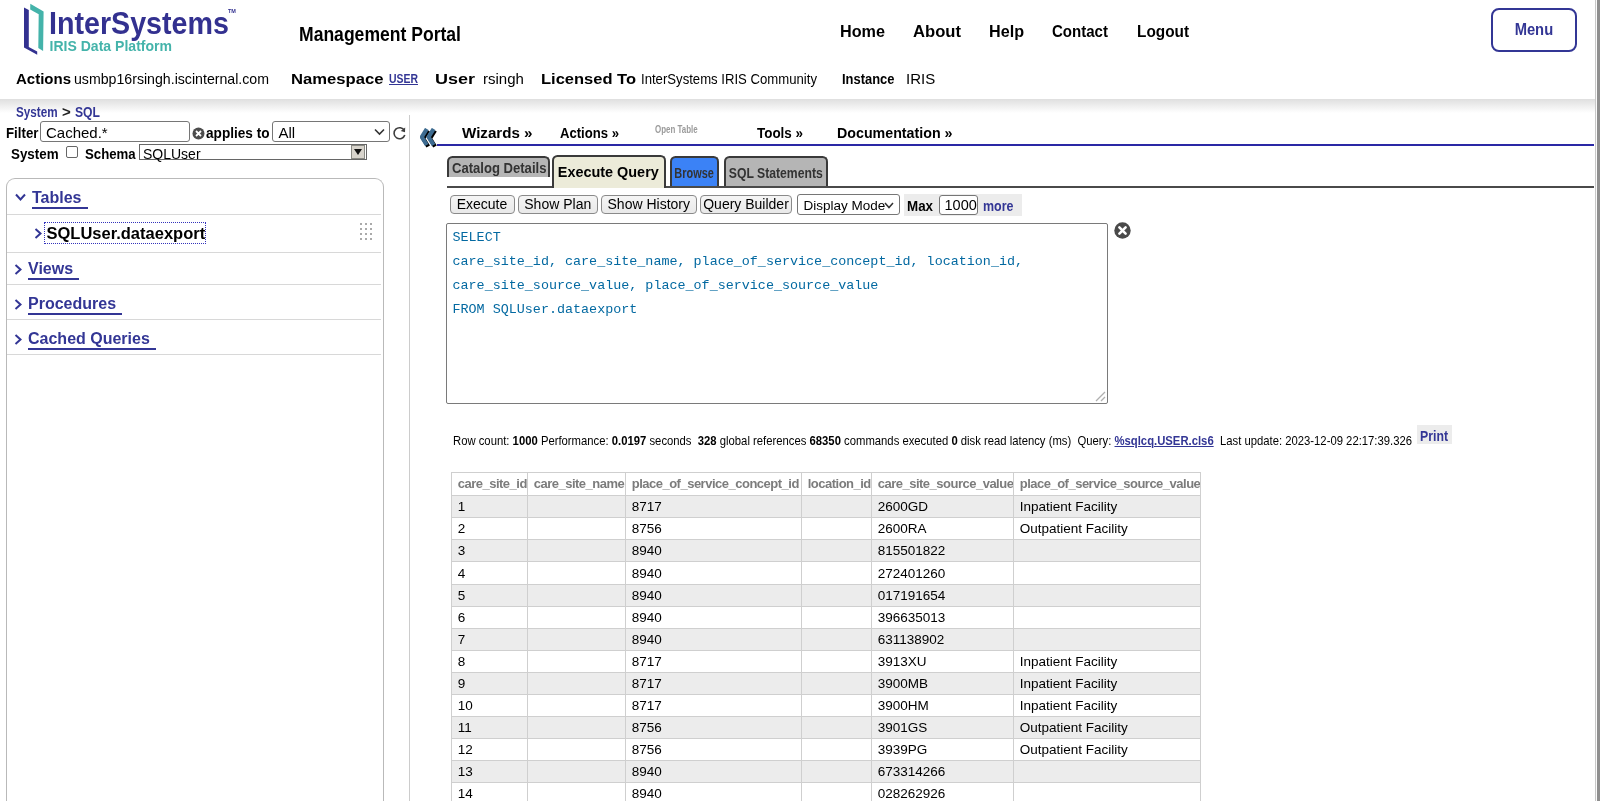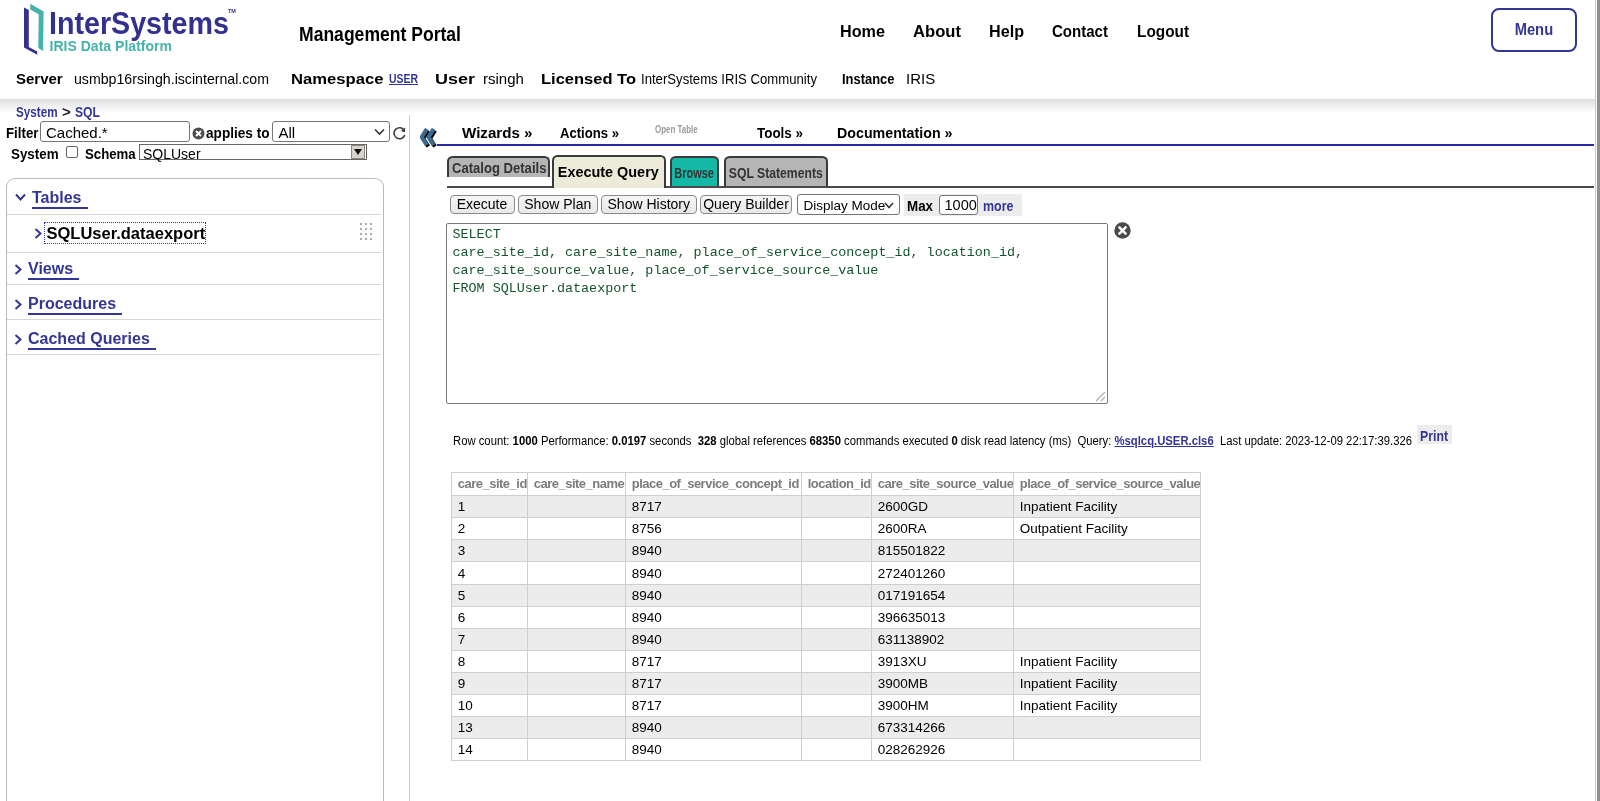--- a/index.html
+++ b/index.html
@@ -37,21 +37,21 @@
   <div class="abs b" style="left:913px;top:21.5px;font-size:16.5px;"><span class="scx" id="nv2" style="transform:scaleX(1.0072);">About</span></div>
   <div class="abs b" style="left:989px;top:21.5px;font-size:16.5px;"><span class="scx" id="nv3" style="transform:scaleX(0.9786);">Help</span></div>
   <div class="abs b" style="left:1052px;top:21.5px;font-size:16.5px;"><span class="scx" id="nv4" style="transform:scaleX(0.9117);">Contact</span></div>
   <div class="abs b" style="left:1137px;top:21.5px;font-size:16.5px;"><span class="scx" id="nv5" style="transform:scaleX(0.9304);">Logout</span></div>
 
   <div class="abs" style="left:1491px;top:8px;width:86px;height:44px;border:2px solid #333695;border-radius:8px;display:flex;align-items:center;justify-content:center;">
     <span class="scc b blue" style="transform:scaleX(0.9215);font-size:16px;" id="mnu">Menu</span>
   </div>
 
   <div class="abs" style="left:0;top:69.5px;width:1600px;font-size:15px;white-space:nowrap;">
-    <span class="abs b" style="left:16px;">Server</span>
+    <span class="abs b" style="left:16px;">Actions</span>
     <span class="abs" style="left:74px;"><span class="scx" id="srv" style="transform:scaleX(0.9431);">usmbp16rsingh.iscinternal.com</span></span>
     <span class="abs b" style="left:291px;"><span class="scx" id="nsp" style="transform:scaleX(1.1092);">Namespace</span></span>
     <span class="abs b blue" style="left:389px;font-size:13.5px;top:1px;"><span class="scx" id="usr" style="transform:scaleX(0.7730);text-decoration:underline;">USER</span></span>
     <span class="abs b" style="left:435px;"><span class="scx" id="usl" style="transform:scaleX(1.1991);">User</span></span>
     <span class="abs" style="left:483px;">rsingh</span>
     <span class="abs b" style="left:541px;"><span class="scx" id="lct" style="transform:scaleX(1.0995);">Licensed To</span></span>
     <span class="abs" style="left:641px;"><span class="scx" id="lic" style="transform:scaleX(0.8761);">InterSystems IRIS Community</span></span>
     <span class="abs b" style="left:842px;"><span class="scx" id="ins" style="transform:scaleX(0.8626);">Instance</span></span>
     <span class="abs" style="left:906px;">IRIS</span>
   </div>
@@ -169,21 +169,21 @@
   <div class="abs b" style="left:836.5px;top:124px;font-size:15px;"><span class="scx" id="m5" style="transform:scaleX(0.9492);">Documentation »</span></div>
   <div class="abs" style="left:437px;top:144px;width:1157px;height:2px;background:#2a28a5;"></div>
 
   <div class="abs" style="left:447px;top:186.4px;width:1147px;height:2px;background:#4a4a4a;"></div>
   <div class="abs" style="left:447.2px;top:155.8px;width:103px;height:21px;background:#b5b5b5;border:2px solid #3a3a3a;border-bottom:none;border-radius:5.5px 5.5px 0 0;display:flex;align-items:center;justify-content:center;">
     <span class="scc" style="transform:scaleX(0.8720);font-size:15px;font-weight:600;color:#333;" id="t1">Catalog Details</span>
   </div>
   <div class="abs" style="left:551.5px;top:155.2px;width:114.5px;height:33.2px;background:#ecebd9;border:2px solid #3a3a3a;border-bottom:none;border-radius:5.5px 5.5px 0 0;display:flex;align-items:center;justify-content:center;z-index:2;">
     <span class="scc b" style="transform:scaleX(0.9303);font-size:15.5px;color:#000;padding-bottom:2px;" id="t2">Execute Query</span>
   </div>
-  <div class="abs" style="left:669.5px;top:155.8px;width:49px;height:30.6px;background:#14b8a6;border:2px solid #3a3a3a;border-bottom:none;border-radius:5.5px 5.5px 0 0;display:flex;align-items:center;justify-content:center;">
+  <div class="abs" style="left:669.5px;top:155.8px;width:49px;height:30.6px;background:#3b82f6;border:2px solid #3a3a3a;border-bottom:none;border-radius:5.5px 5.5px 0 0;display:flex;align-items:center;justify-content:center;">
     <span class="scc" style="transform:scaleX(0.7290);font-size:15px;font-weight:600;color:#333;" id="t3">Browse</span>
   </div>
   <div class="abs" style="left:723.8px;top:155.8px;width:104px;height:30.6px;background:#b5b5b5;border:2px solid #3a3a3a;border-bottom:none;border-radius:5.5px 5.5px 0 0;display:flex;align-items:center;justify-content:center;">
     <span class="scc" style="transform:scaleX(0.8132);font-size:15px;font-weight:600;color:#333;" id="t4">SQL Statements</span>
   </div>
 
   <div class="abs" style="left:904px;top:193.5px;width:118px;height:22px;background:#ececec;"></div>
   <div class="abs btn" style="left:449.5px;top:194.5px;width:65px;">Execute</div>
   <div class="abs btn" style="left:517.5px;top:194.5px;width:80.5px;">Show Plan</div>
   <div class="abs btn" style="left:600.5px;top:194.5px;width:96.5px;">Show History</div>
@@ -194,21 +194,21 @@
         <path d="M1 1 L5 5.5 L9 1" stroke="#333" stroke-width="1.5" fill="none"></path>
       </svg>
   </div>
   <div class="abs b" style="left:906.5px;top:197px;font-size:15.5px;"><span class="scx" id="max" style="transform:scaleX(0.8622);">Max</span></div>
   <div class="abs" style="left:938.5px;top:194.5px;width:39px;height:20px;border:1px solid #767676;border-radius:3px;background:#fff;">
     <span class="abs" style="left:5px;top:1.5px;font-size:14.5px;">1000</span>
   </div>
   <div class="abs b blue" style="left:983px;top:197px;font-size:15px;"><span class="scx" id="mor" style="transform:scaleX(0.8313);">more</span></div>
 
   <div class="abs" style="left:446px;top:222.8px;width:662px;height:181px;border:1px solid #7a7a7a;border-radius:2px;background:#fff;overflow:hidden;">
-    <pre style="font-family:'Liberation Mono',monospace;font-size:13.4px;line-height:18px;margin:0;padding:2.5px 0 0 5.5px;color:#14532d;">SELECT
+    <pre style="font-family:'Liberation Mono',monospace;font-size:13.4px;line-height:24px;margin:0;padding:2.5px 0 0 5.5px;color:#0369a1;">SELECT
 care_site_id, care_site_name, place_of_service_concept_id, location_id,
 care_site_source_value, place_of_service_source_value
 FROM SQLUser.dataexport</pre>
     <svg class="abs" style="right:1px;bottom:1px;" width="11" height="11" viewBox="0 0 11 11">
         <path d="M10 1 L1 10 M10 6 L6 10" stroke="#b0b0b0" stroke-width="1.3" fill="none"></path>
       </svg>
   </div>
   <svg class="abs" style="left:1113.5px;top:222px;" width="17" height="17" viewBox="0 0 17 17">
     <circle cx="8.5" cy="8.5" r="8.2" fill="#4a4a4a"></circle>
     <path d="M5.4 5.4 L11.6 11.6 M11.6 5.4 L5.4 11.6" stroke="#fff" stroke-width="2.6" stroke-linecap="round"></path>
@@ -310,20 +310,36 @@
         </tr>
     <tr>
           <td>10</td>
           <td>&nbsp;</td>
           <td>8717</td>
           <td>&nbsp;</td>
           <td>3900HM</td>
           <td>Inpatient Facility</td>
         </tr>
     <tr class="o">
+          <td>11</td>
+          <td>&nbsp;</td>
+          <td>8756</td>
+          <td>&nbsp;</td>
+          <td>3901GS</td>
+          <td>Outpatient Facility</td>
+        </tr>
+    <tr>
+          <td>12</td>
+          <td>&nbsp;</td>
+          <td>8756</td>
+          <td>&nbsp;</td>
+          <td>3939PG</td>
+          <td>Outpatient Facility</td>
+        </tr>
+    <tr class="o">
           <td>13</td>
           <td>&nbsp;</td>
           <td>8940</td>
           <td>&nbsp;</td>
           <td>673314266</td>
           <td>&nbsp;</td>
         </tr>
     <tr>
           <td>14</td>
           <td>&nbsp;</td>

